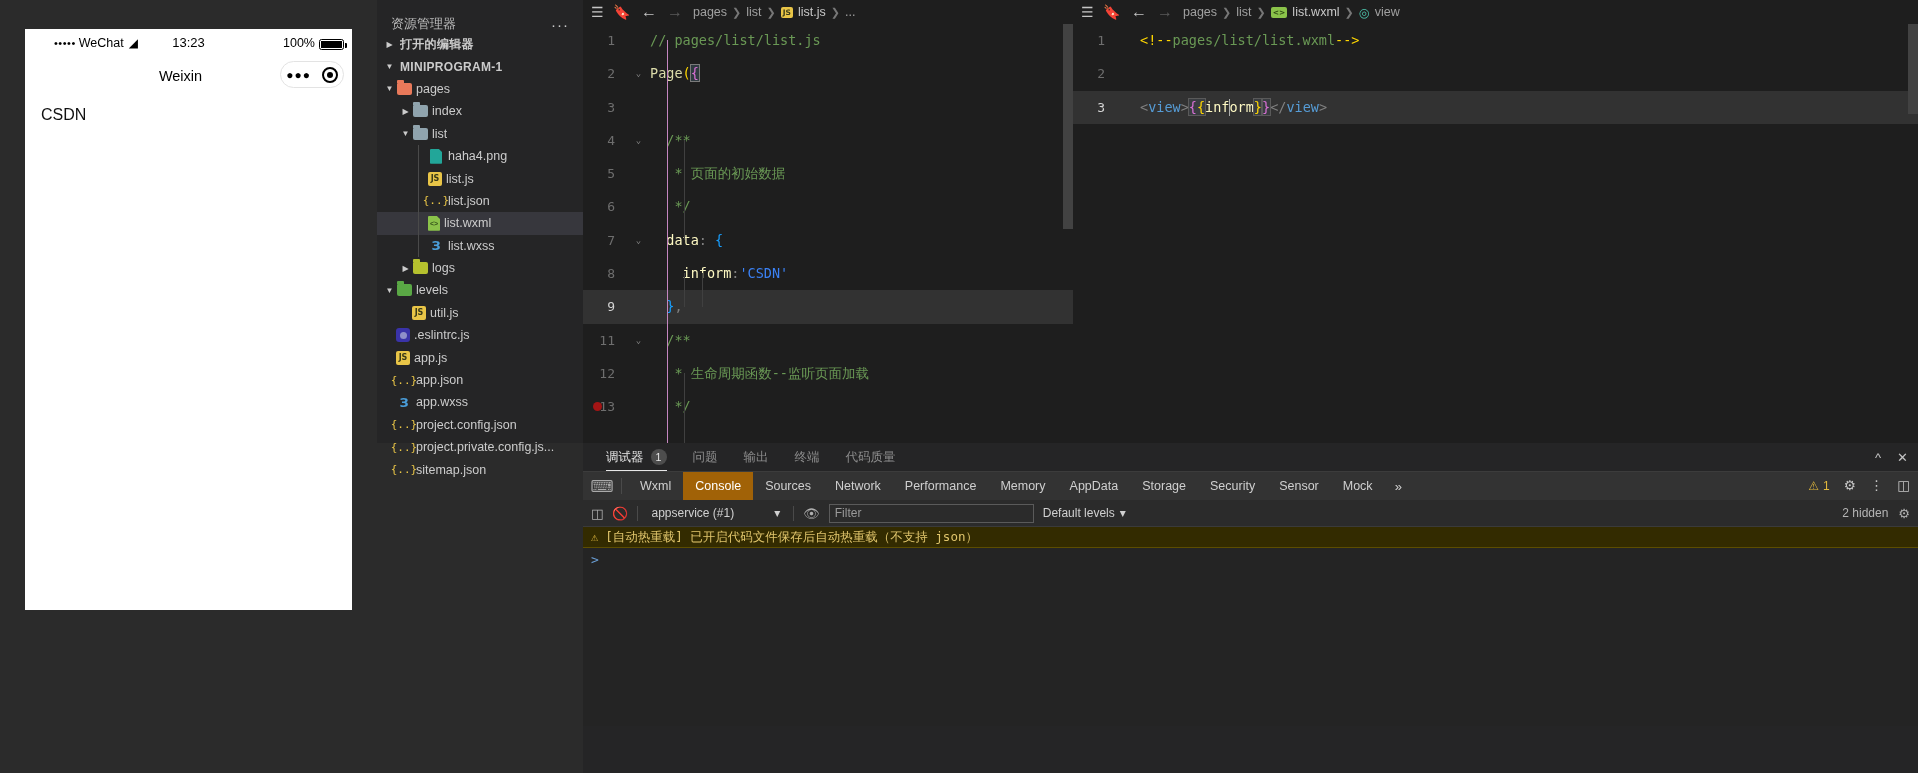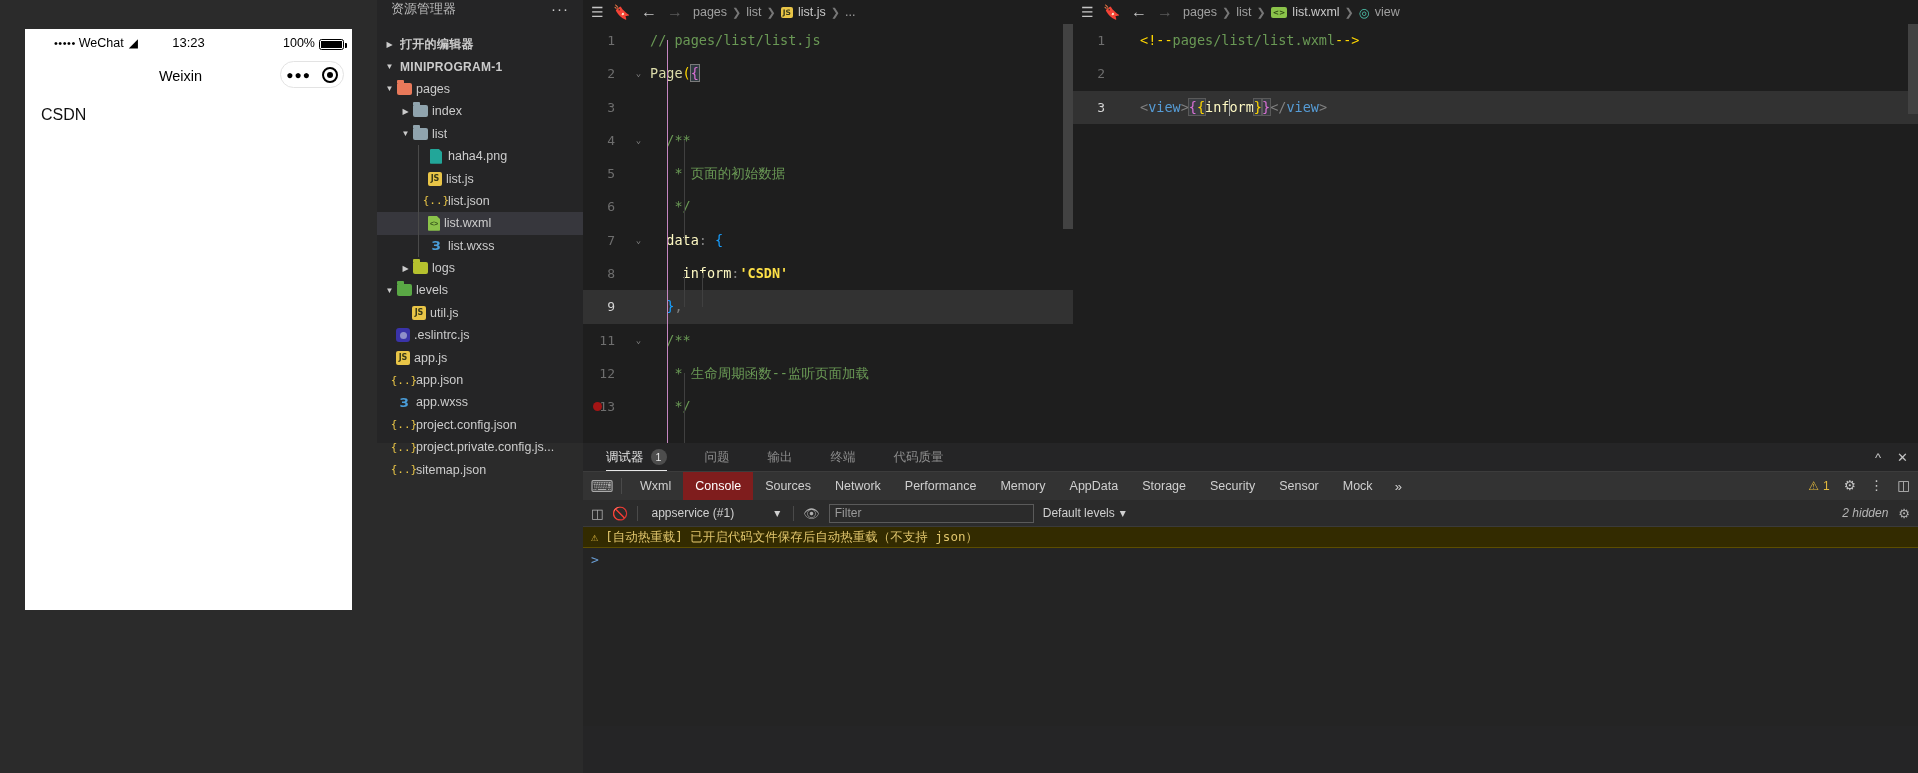--- a/index.html
+++ b/index.html
@@ -47,21 +47,21 @@
   .cap-target i { width: 6px; height: 6px; background: #000; border-radius: 50%; display: block; }
   .phone-body { padding: 10px 0 0 0; }
   .phone-text { font-size: 16px; color: #111; padding-left: 16px; }
 
   
   .explorer {
     position: absolute; left: 377px; top: 0; width: 206px; height: 443px;
     background: #252526; color: #cccccc; font-size: 12.5px;
   }
   .exp-head {
-    height: 33px; display: flex; align-items: flex-start; justify-content: space-between;
+    height: 33px; display: flex; align-items: flex-end; justify-content: space-between;
     padding: 0 14px 0 14px; color: #bbbbbb; font-size: 13px;
   }
   .exp-ellipsis { color: #cccccc; font-size: 15px; letter-spacing: 1px; cursor: pointer; }
   .tree-row {
     height: 22.4px; display: flex; align-items: center; white-space: nowrap;
     color: #cccccc; cursor: pointer; position: relative;
   }
   .tree-row.selected { background: #37373d; }
   .twisty { width: 13px; font-size: 8px; color: #cccccc; flex: 0 0 auto; text-align: center; }
   .twisty.empty { visibility: hidden; }
@@ -118,41 +118,41 @@
   .lno { width: 48px; text-align: right; padding-right: 16px; color: #6e6e6e;
          font-size: 13px; flex: 0 0 auto; user-select: none; }
   .fold { width: 15px; color: #888; font-size: 9px; flex: 0 0 auto; text-align: center; }
   .ctext { white-space: pre; padding-left: 4px; }
   .indent-guide { position: absolute; width: 1px; background: #404040; }
   .bracket-guide { position: absolute; width: 1px; background: #c586c0; }
 
   .tok-cmt { color: #6a9955; }
   .tok-fn  { color: #dcdcaa; }
   .tok-key { color: #fef9c3; }
-  .tok-str { color: #fde047; font-weight: bold; }
+  .tok-str { color: #3b82f6; }
   .tok-br1 { color: #ffd700; }
   .tok-br2 { color: #da70d6; }
   .tok-br3 { color: #179fff; }
   .tok-tag { color: #569cd6; }
   .tok-punct { color: #808080; }
   .cursor-box { outline: 1px solid #7a7a7a; background: #2f3a40; }
   .wordhl { background: #3a3d41; outline: 1px solid #5a5a5a; }
   .caret { display: inline-block; width: 1px; background: #aeafad; height: 17px;
            vertical-align: middle; margin: 0 -0.5px; }
 
   .ed-scroll { position: absolute; right: 0; top: 24px; width: 10px; background: #424242;
                border-radius: 0; }
 
   
   .debugger {
     position: absolute; left: 583px; top: 443px; width: 1335px; height: 330px;
     background: #252526; color: #cccccc;
   }
   .dbg-tabs {
-    height: 28px; display: flex; align-items: center; gap: 12px; padding: 0 10px;
+    height: 28px; display: flex; align-items: center; gap: 0px; padding: 0 10px;
     background: #252526; position: relative;
   }
   .dbg-tab {
     padding: 0 13px; height: 28px; display: flex; align-items: center; gap: 7px;
     font-size: 12.5px; color: #8d8d8d; cursor: pointer; position: relative;
   }
   .dbg-tab.active { color: #e7e7e7; }
   .dbg-tab.active::after {
     content: ""; position: absolute; left: 13px; right: 13px; bottom: 0; height: 1px; background: #e7e7e7;
   }
@@ -165,21 +165,21 @@
 
   .dt-tabs {
     height: 29px; background: #333333; display: flex; align-items: center;
     padding-left: 6px; position: relative; border-top: 1px solid #3c3c3c;
   }
   .dt-inspect { width: 26px; height: 22px; display: flex; align-items: center;
                 justify-content: center; cursor: pointer; color: #aaa; }
   .dt-divider { width: 1px; height: 16px; background: #4a4a4a; margin: 0 6px; }
   .dt-tab { padding: 0 12px; height: 29px; display: flex; align-items: center;
             font-size: 12.5px; color: #cfcfcf; cursor: pointer; }
-  .dt-tab.active { background: #7f1d1d; color: #ffffff; }
+  .dt-tab.active { background: #a16207; color: #ffffff; }
   .dt-more { padding: 0 10px; color: #cfcfcf; font-size: 13px; cursor: pointer; }
   .dt-right { position: absolute; right: 8px; display: flex; align-items: center; gap: 14px; }
   .warn-count { display: flex; align-items: center; gap: 4px; color: #e2b93d; font-size: 12px; }
   .dt-ricon { color: #c5c5c5; font-size: 13.5px; cursor: pointer; line-height: 1; }
 
   .con-toolbar {
     height: 27px; background: #2b2b2b; display: flex; align-items: center;
     padding: 0 8px; gap: 9px; position: relative; border-bottom: 1px solid #3a3a3a;
   }
   .ct-icon { color: #b0b0b0; font-size: 13px; cursor: pointer; line-height: 1;
@@ -189,21 +189,21 @@
     display: flex; align-items: center; gap: 40px; font-size: 12px; color: #d0d0d0;
     cursor: pointer; padding: 0 4px;
   }
   .ct-filter {
     width: 205px; height: 19px; background: #2b2b2b; border: 1px solid #5a5a5a;
     color: #9a9a9a; font-size: 12px; padding: 0 5px; display: flex; align-items: center;
   }
   .ct-levels { font-size: 12px; color: #d0d0d0; cursor: pointer; display: flex;
                align-items: center; gap: 5px; }
   .ct-right { position: absolute; right: 8px; display: flex; align-items: center; gap: 10px; }
-  .hidden-count { font-size: 12px; color: #b5b5b5; font-style: italic; }
+  .hidden-count { font-size: 12px; color: #b5b5b5; }
 
   .con-msg {
     height: 21px; background: #332b00; border-bottom: 1px solid #5c4d00;
     display: flex; align-items: center; gap: 7px; padding: 0 8px;
     color: #e0c56b; font-size: 12.5px; font-family: "DejaVu Sans Mono", monospace;
   }
   .con-warn-ico { color: #e2b93d; font-size: 12px; }
   .con-prompt { height: 22px; display: flex; align-items: center; padding: 0 8px;
                 color: #6a9ed4; font-size: 13px; font-family: "DejaVu Sans Mono", monospace; }
   .con-body { background: #242424; height: 199px; }

